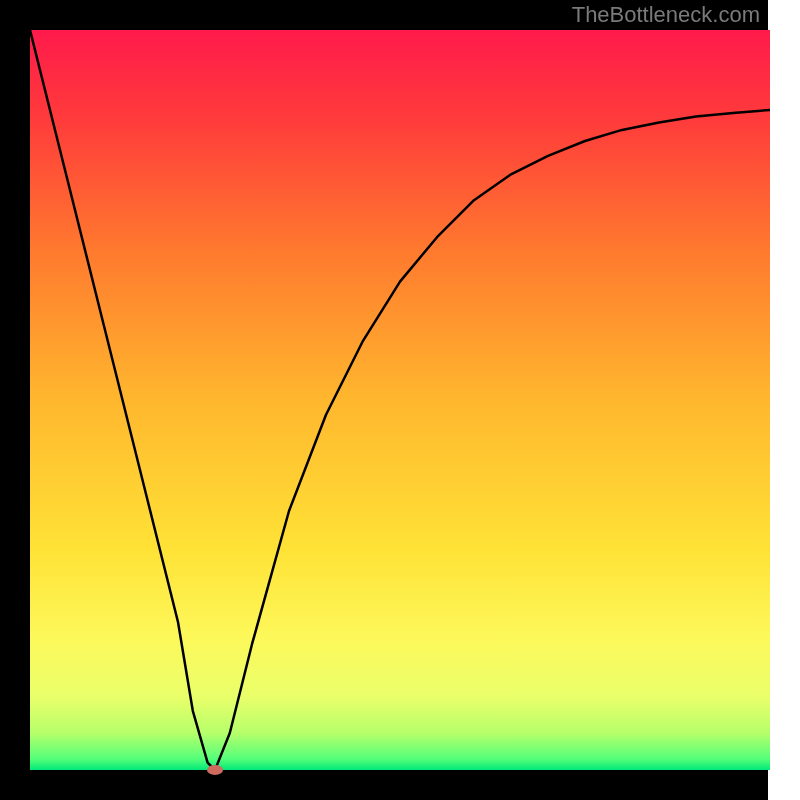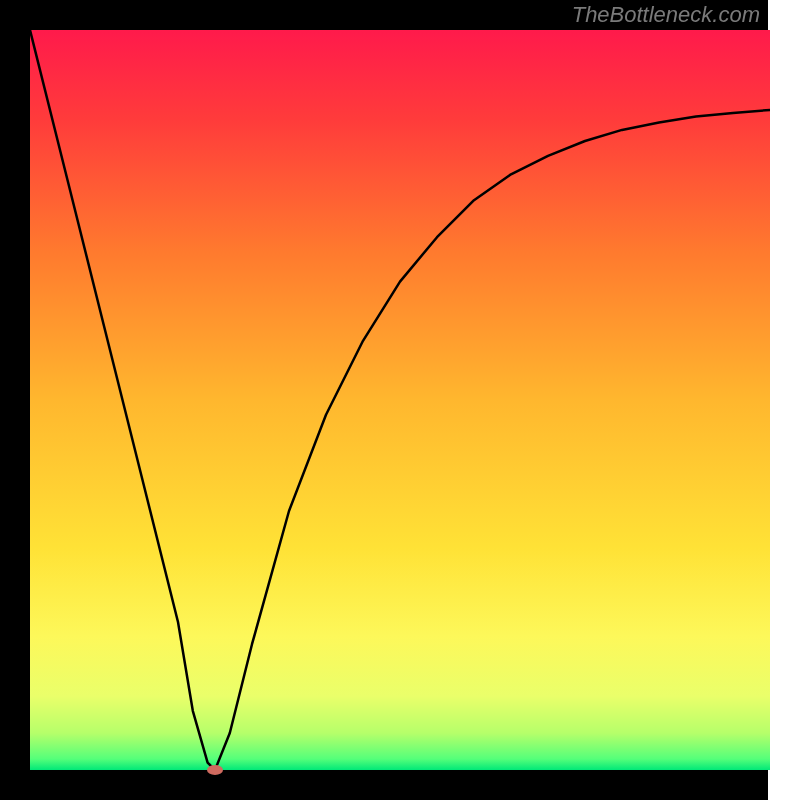--- a/index.html
+++ b/index.html
@@ -2,21 +2,20 @@
 <html><head>
 <meta charset="utf-8">
 <style>
   * { margin: 0; padding: 0; box-sizing: border-box; }
   html, body { width: 800px; height: 800px; overflow: hidden; }
   .container {
     width: 768px;
     height: 800px;
     background: #000;
     position: relative;
-    font-style: italic;
   }
   .watermark {
     position: absolute;
     top: 2px;
     right: 8px;
     font-family: Arial, sans-serif;
     font-size: 22px;
     color: #7a7a7a;
     z-index: 10;
   }

